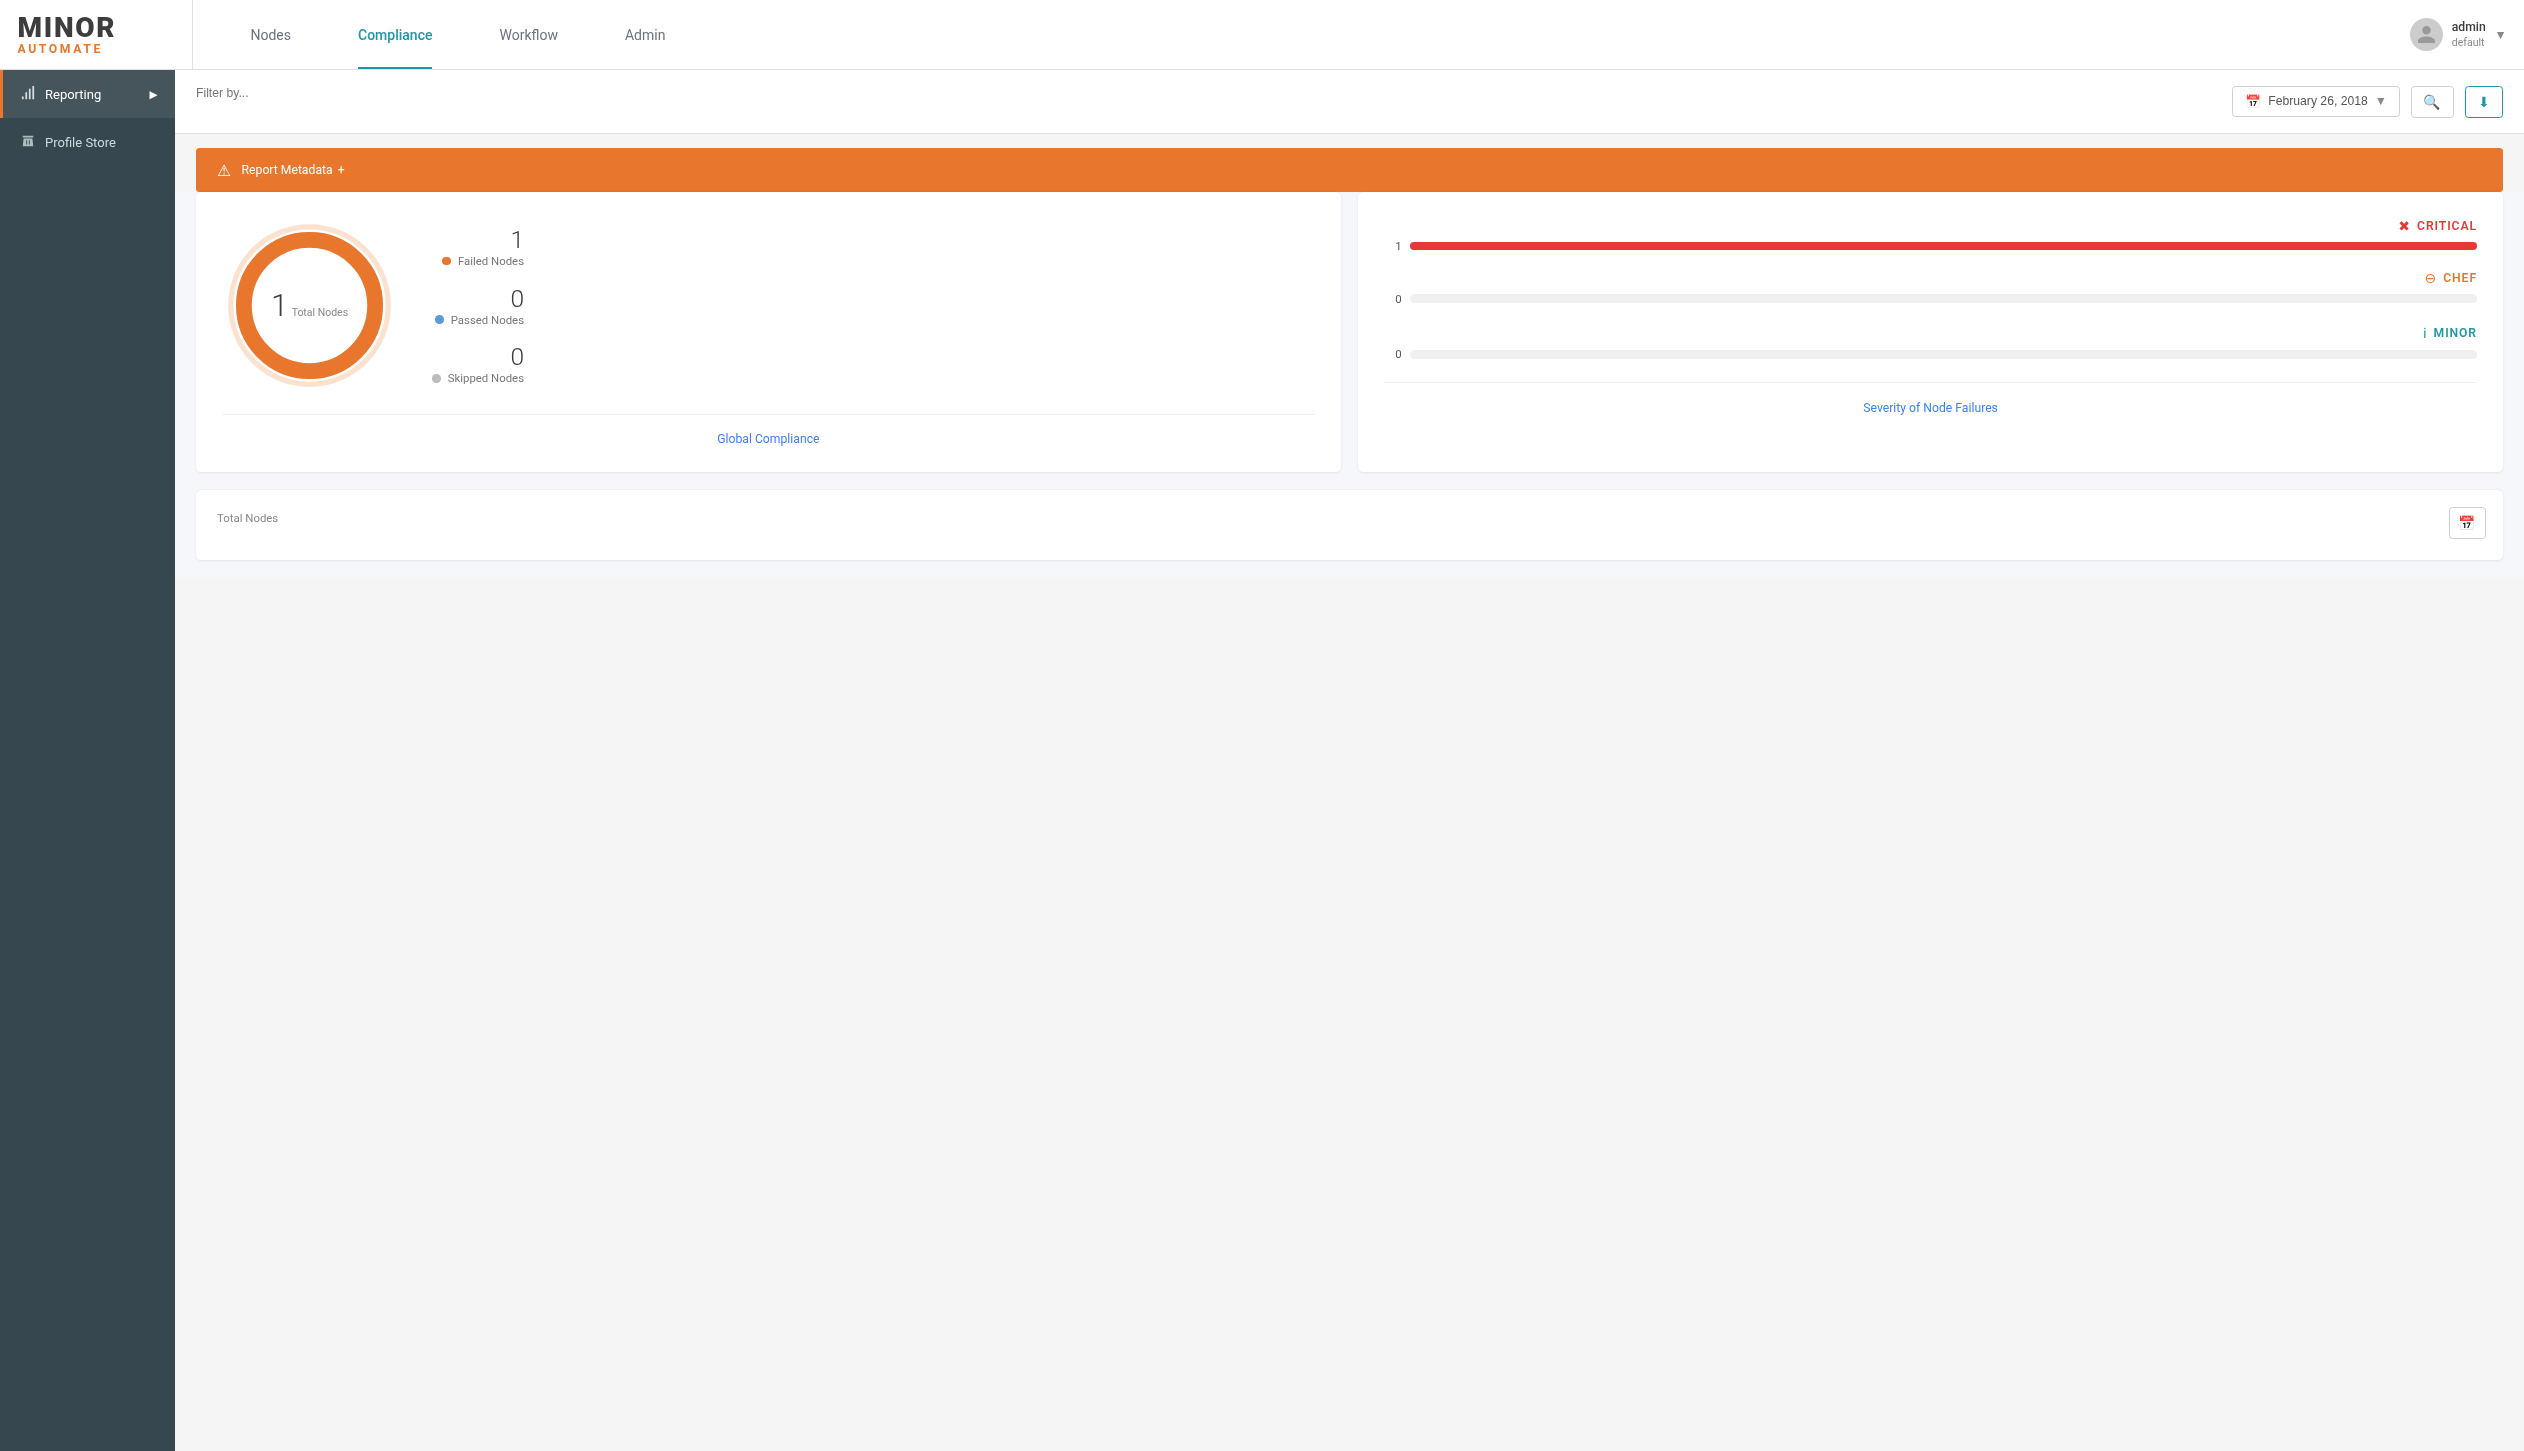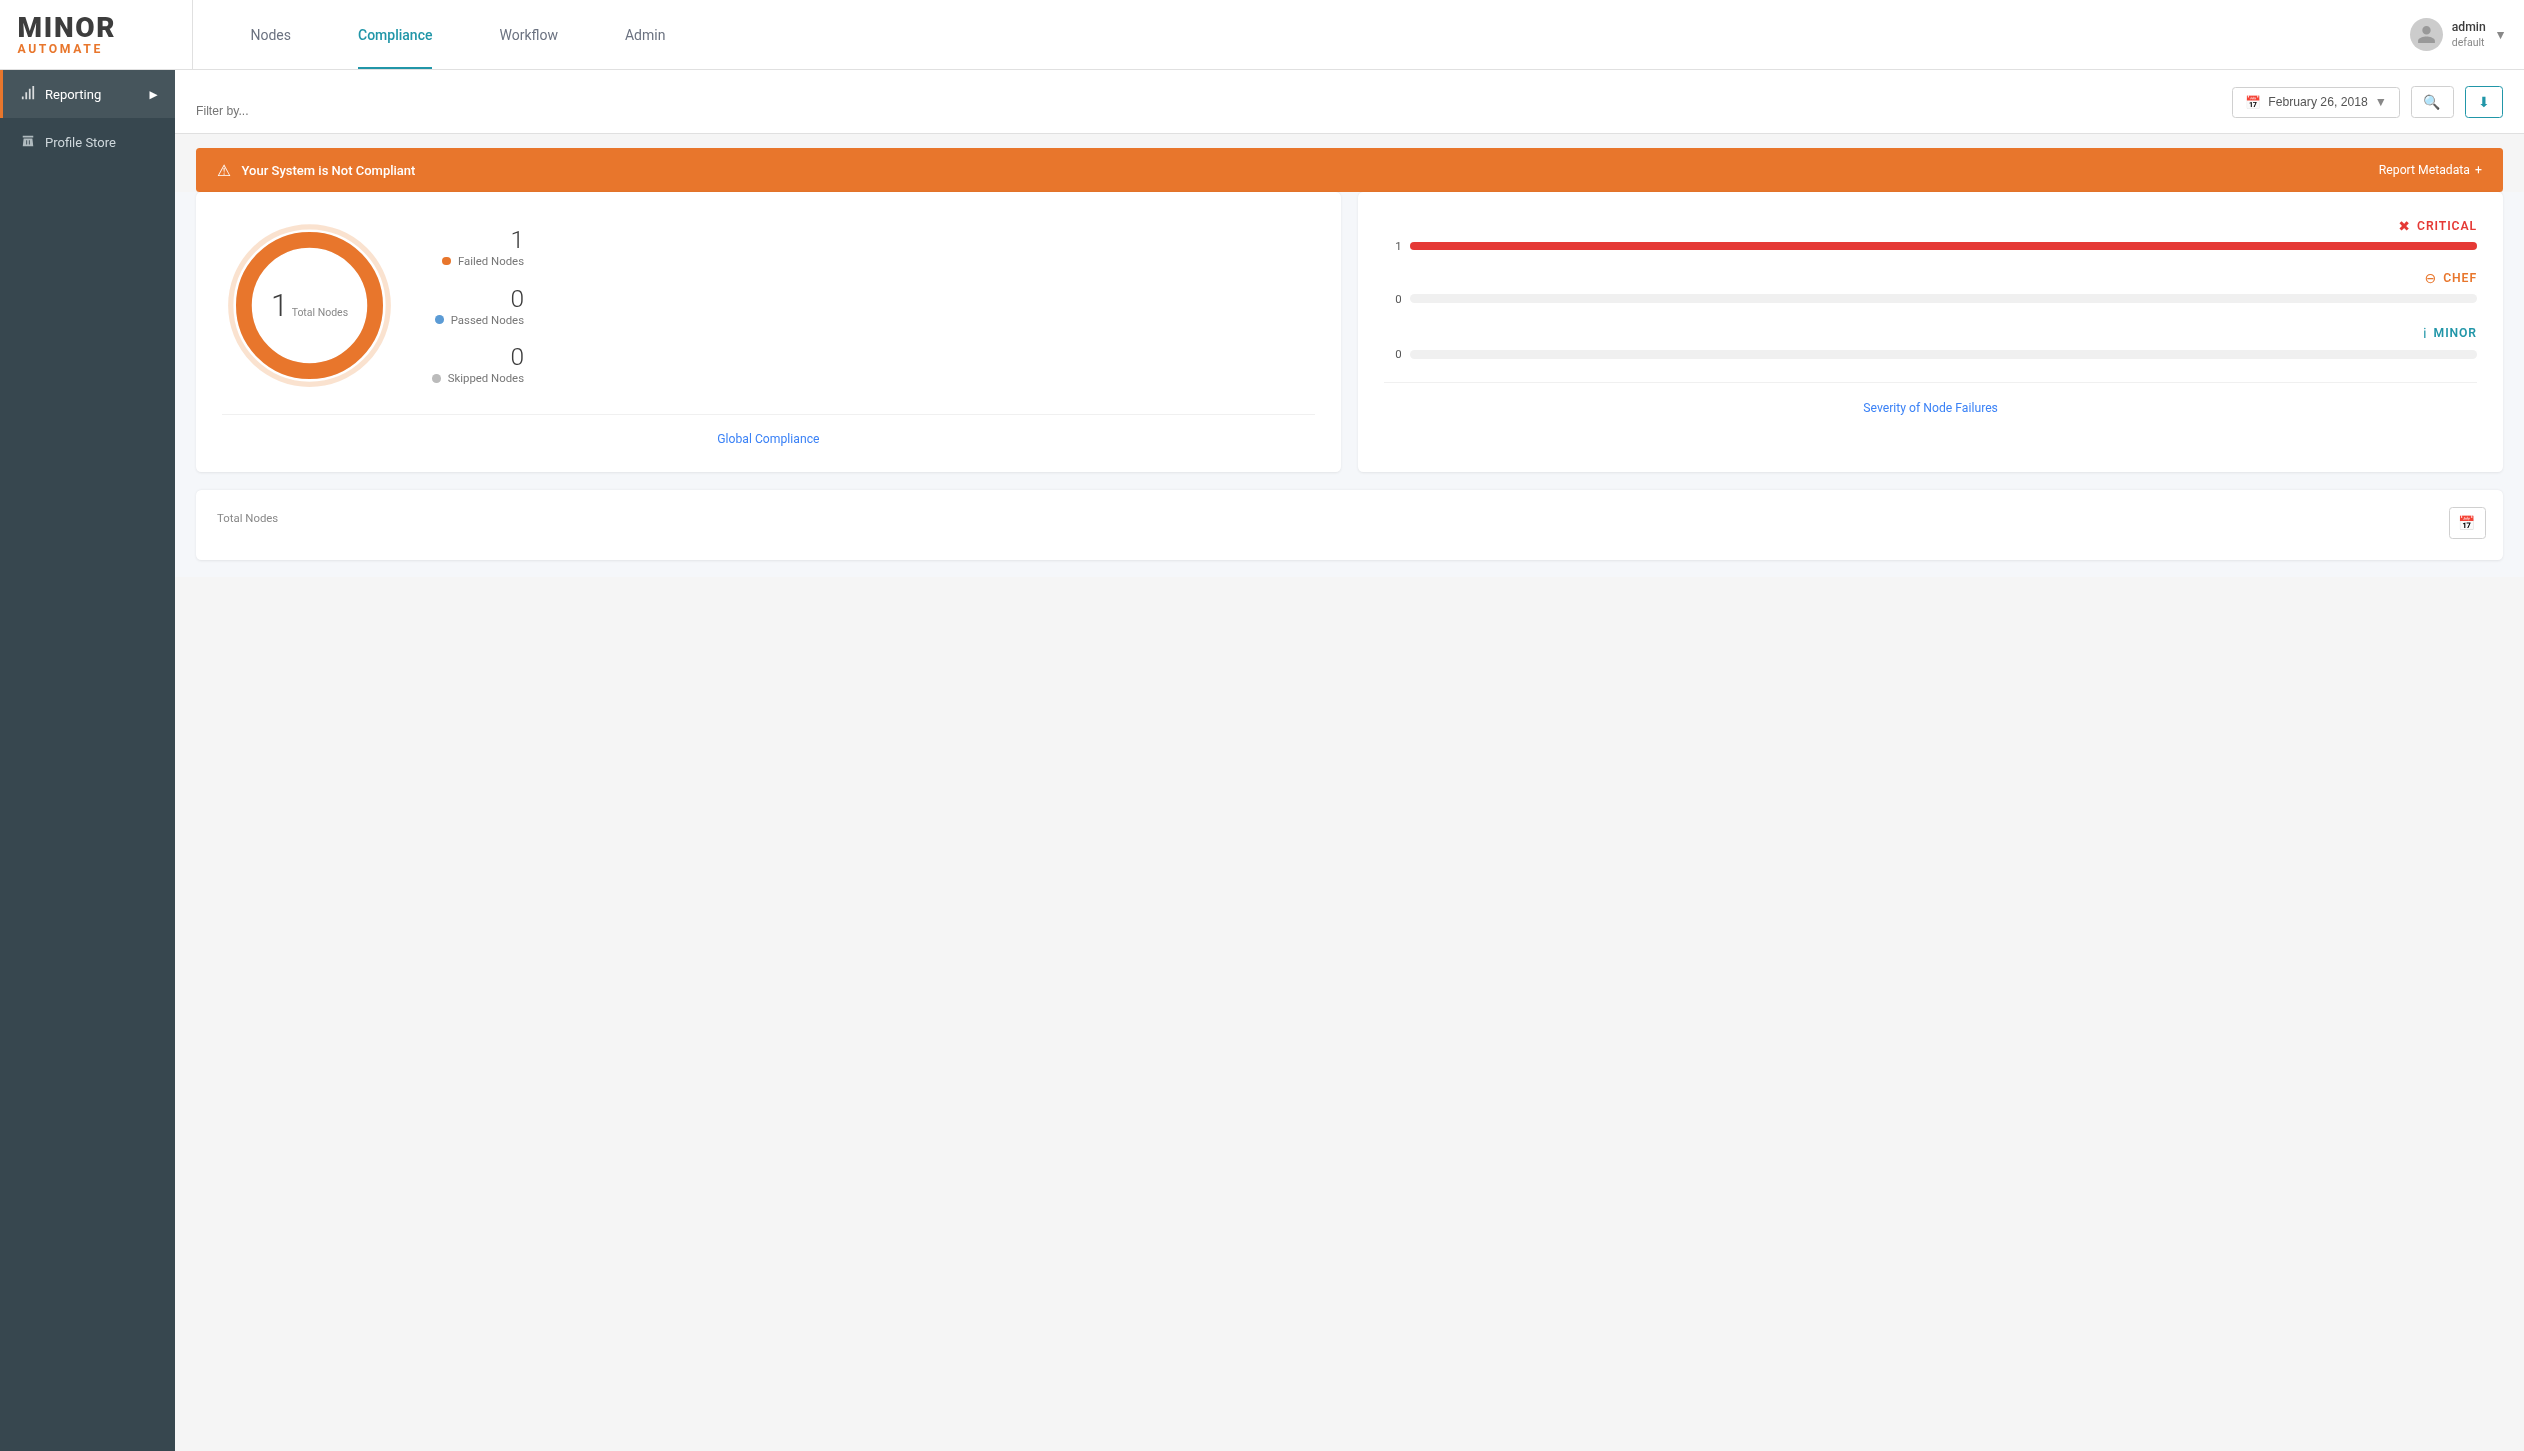--- a/index.html
+++ b/index.html
@@ -125,21 +125,21 @@
       overflow-y: auto;
       display: flex;
       flex-direction: column;
     }
 
     
     .filter-bar {
       background: #fff;
       padding: 15.7px 21px;
       display: flex;
-      align-items: flex-end;
+      align-items: flex-start;
       gap: 10.5px;
       border-bottom: 0.9px solid #e0e0e0;
     }
     .filter-input {
       flex: 1;
       border: none;
       outline: none;
       font-size: 12.2px;
       color: #9e9e9e;
     }
@@ -410,21 +410,20 @@
       <button class="search-btn">
         <span>🔍</span>
       </button>
       <button class="download-btn">
         <span>⬇</span>
       </button>
     </div>
 
     <div class="alert-banner">
       <span class="alert-icon">⚠</span>
-      <span class="alert-text">Your System is Not Compliant</span>
       <span class="report-meta">
         <span>Report Metadata</span>
         <span>+</span>
       </span>
     </div>
 
 
 
     <div class="cards-section">
 

